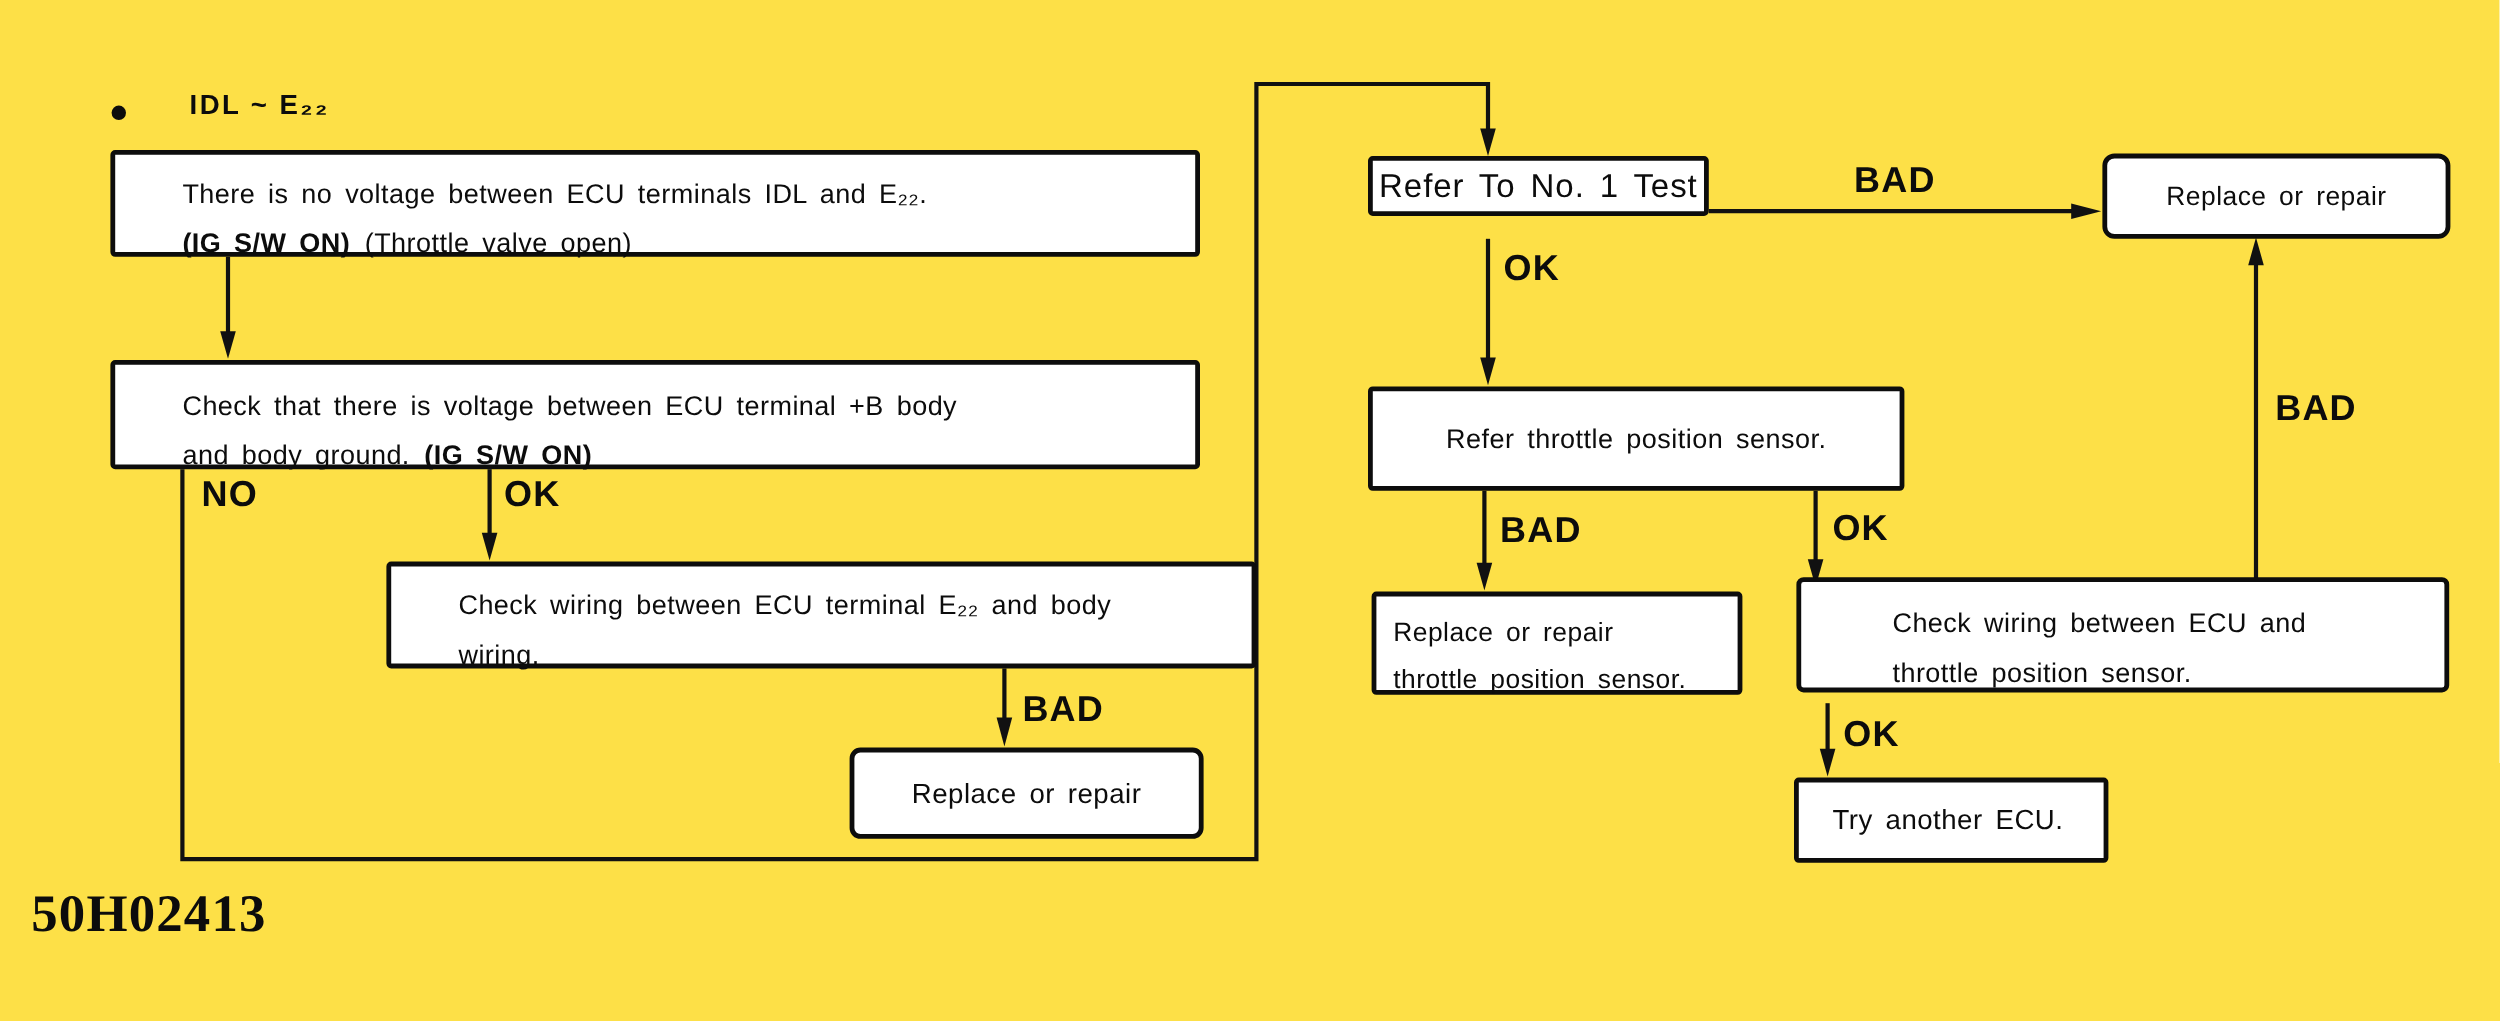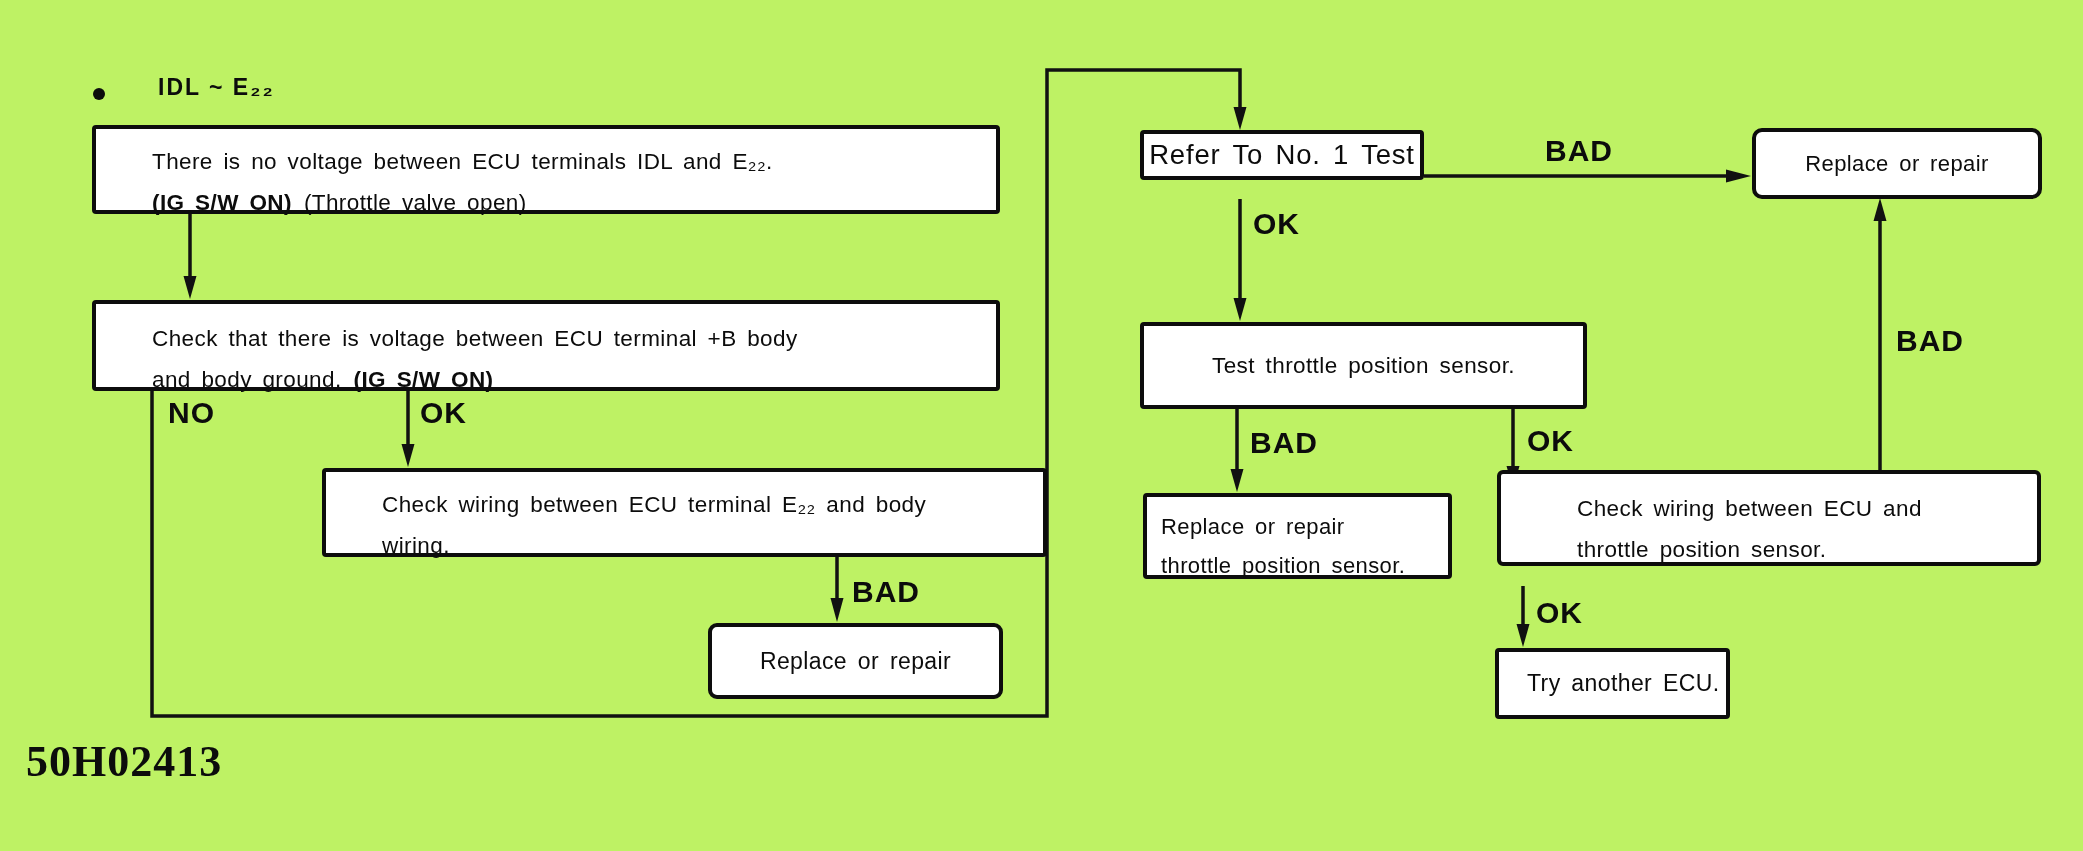--- a/index.html
+++ b/index.html
@@ -1,19 +1,19 @@
 <!DOCTYPE html>
 <html><head>
 <meta charset="utf-8">
 <style>
   html,body{margin:0;padding:0;background:#ffffff;}
   #canvas{
     position:relative;
     width:2083px;height:851px;
-    background:#bef264;
+    background:#fde047;
     font-family:"Liberation Sans","DejaVu Sans",sans-serif;
     color:#0c0c0c;
     overflow:hidden;
   }
   .box{
     position:absolute;
     border:4px solid #0d0d0d;
     border-radius:4px;
     box-sizing:border-box;
     background:#ffffff;
@@ -119,34 +119,34 @@
 
   <div class="box center" style="left:1140px;top:130px;width:284px;height:50px;font-size:27.5px;letter-spacing:0.8px;">
     <span>Refer To No. 1 Test</span>
   </div>
 
   <div class="box center" style="left:1752px;top:128px;width:290px;height:71px;font-size:22px;border-radius:10px;">
     <span>Replace or repair</span>
   </div>
 
   <div class="box center" style="left:1140px;top:322px;width:447px;height:87px;font-size:22.5px;">
-    <span>Test throttle position sensor.</span>
+    <span>Refer throttle position sensor.</span>
   </div>
 
   <div class="box multi" style="left:1143px;top:493px;width:309px;height:86px;padding-left:14px;padding-top:10px;font-size:22px;line-height:39px;">
     <span class="ln">Replace or repair</span>
     <span class="ln">throttle position sensor.</span>
   </div>
 
-  <div class="box multi" style="left:1497px;top:470px;width:544px;height:96px;padding-left:76px;padding-top:14px;font-size:22.5px;line-height:41px;border-radius:6px;">
+  <div class="box multi" style="left:1497px;top:481px;width:544px;height:96px;padding-left:76px;padding-top:14px;font-size:22.5px;line-height:41px;border-radius:6px;">
     <span class="ln">Check wiring between ECU and</span>
     <span class="ln">throttle position sensor.</span>
   </div>
 
-  <div class="box" style="left:1495px;top:648px;width:235px;height:71px;display:flex;align-items:center;padding-left:28px;font-size:23px;">
+  <div class="box" style="left:1495px;top:648px;width:262px;height:71px;display:flex;align-items:center;padding-left:28px;font-size:23px;">
     <span>Try another ECU.</span>
   </div>
 
   <span class="flow-label" style="left:168px;top:396px;">NO</span>
   <span class="flow-label" style="left:420px;top:396px;">OK</span>
   <span class="flow-label" style="left:852px;top:575px;">BAD</span>
   <span class="flow-label" style="left:1253px;top:207px;">OK</span>
   <span class="flow-label" style="left:1545px;top:134px;">BAD</span>
   <span class="flow-label" style="left:1250px;top:426px;">BAD</span>
   <span class="flow-label" style="left:1527px;top:424px;">OK</span>

